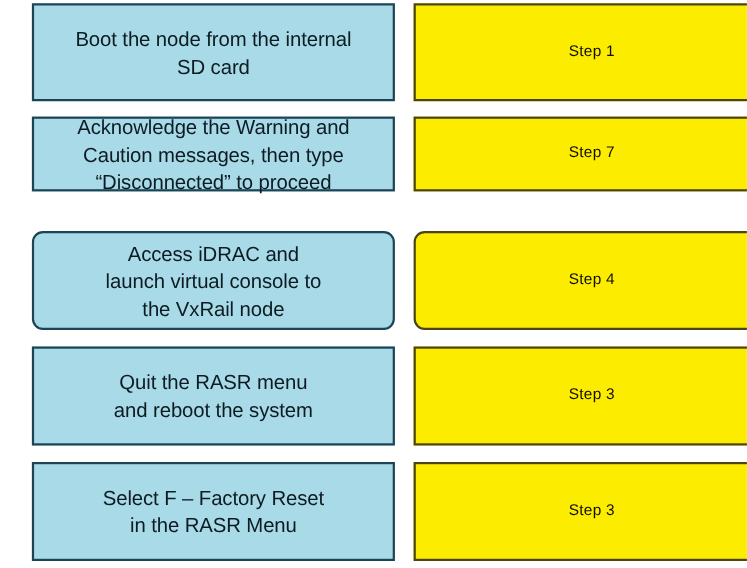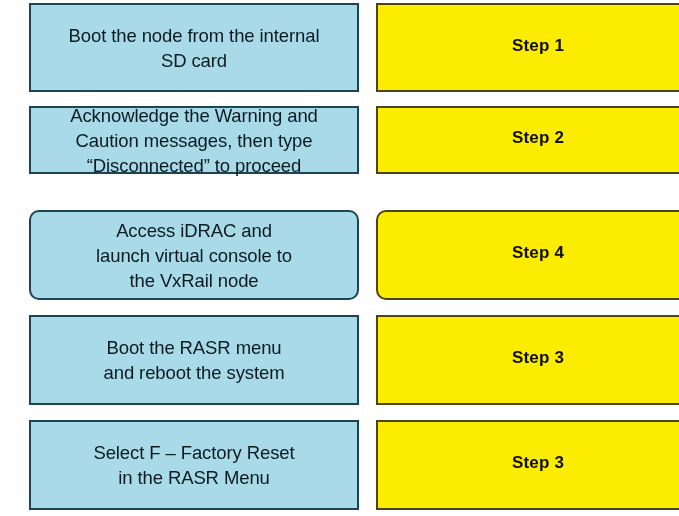--- a/index.html
+++ b/index.html
@@ -49,22 +49,22 @@
     color: #120f02;
   }
   .desc-text {
     font-size: 18.5px;
     line-height: 25px;
     letter-spacing: -0.1px;
     padding: 0 6px;
     white-space: pre-line;
   }
   .step-text {
-    font-size: 17px;
-    font-weight: bold;
+    font-size: 14px;
+    font-weight: normal;
     letter-spacing: 0.2px;
     position: relative;
     top: -2px;
   }
   
   #row-1 .cell { top: 3px;   height: 89px; }
   #row-2 .cell { top: 106px; height: 68px; }
   #row-3 .cell { top: 210px; height: 90px; border-radius: 10px; }
   #row-4 .cell { top: 315px; height: 90px; }
   #row-5 .cell { top: 420px; height: 90px; }
@@ -84,38 +84,38 @@
     </div>
   </div>
 
   <div class="row" id="row-2">
     <div class="cell cell-desc">
       <span class="desc-text">Acknowledge the Warning and
 Caution messages, then type
 “Disconnected” to proceed</span>
     </div>
     <div class="cell cell-step">
-      <span class="step-text">Step 2</span>
+      <span class="step-text">Step 7</span>
     </div>
   </div>
 
   <div class="row" id="row-3">
     <div class="cell cell-desc">
       <span class="desc-text">Access iDRAC and
 launch virtual console to
 the VxRail node</span>
     </div>
     <div class="cell cell-step">
       <span class="step-text">Step 4</span>
     </div>
   </div>
 
   <div class="row" id="row-4">
     <div class="cell cell-desc">
-      <span class="desc-text">Boot the RASR menu
+      <span class="desc-text">Quit the RASR menu
 and reboot the system</span>
     </div>
     <div class="cell cell-step">
       <span class="step-text">Step 3</span>
     </div>
   </div>
 
   <div class="row" id="row-5">
     <div class="cell cell-desc">
       <span class="desc-text">Select F – Factory Reset

